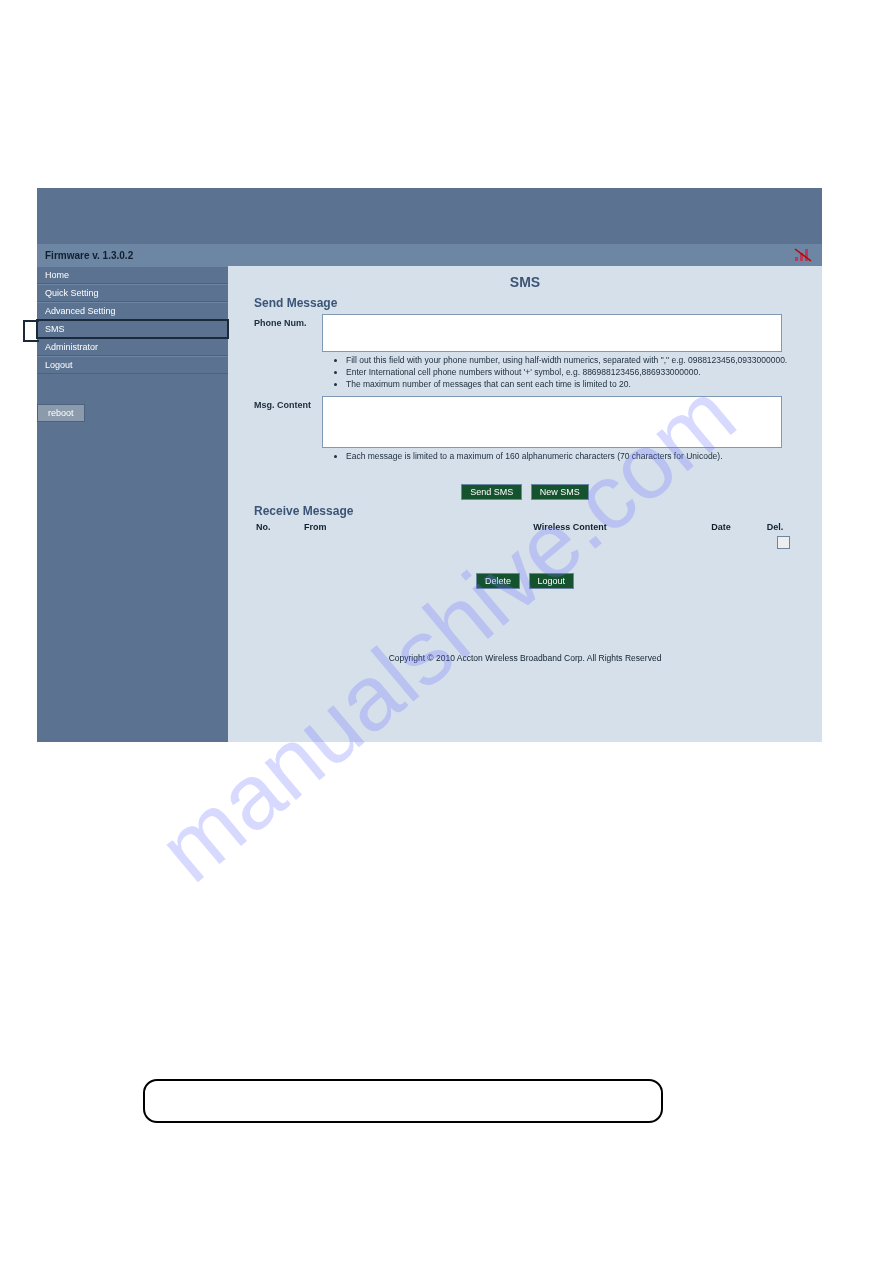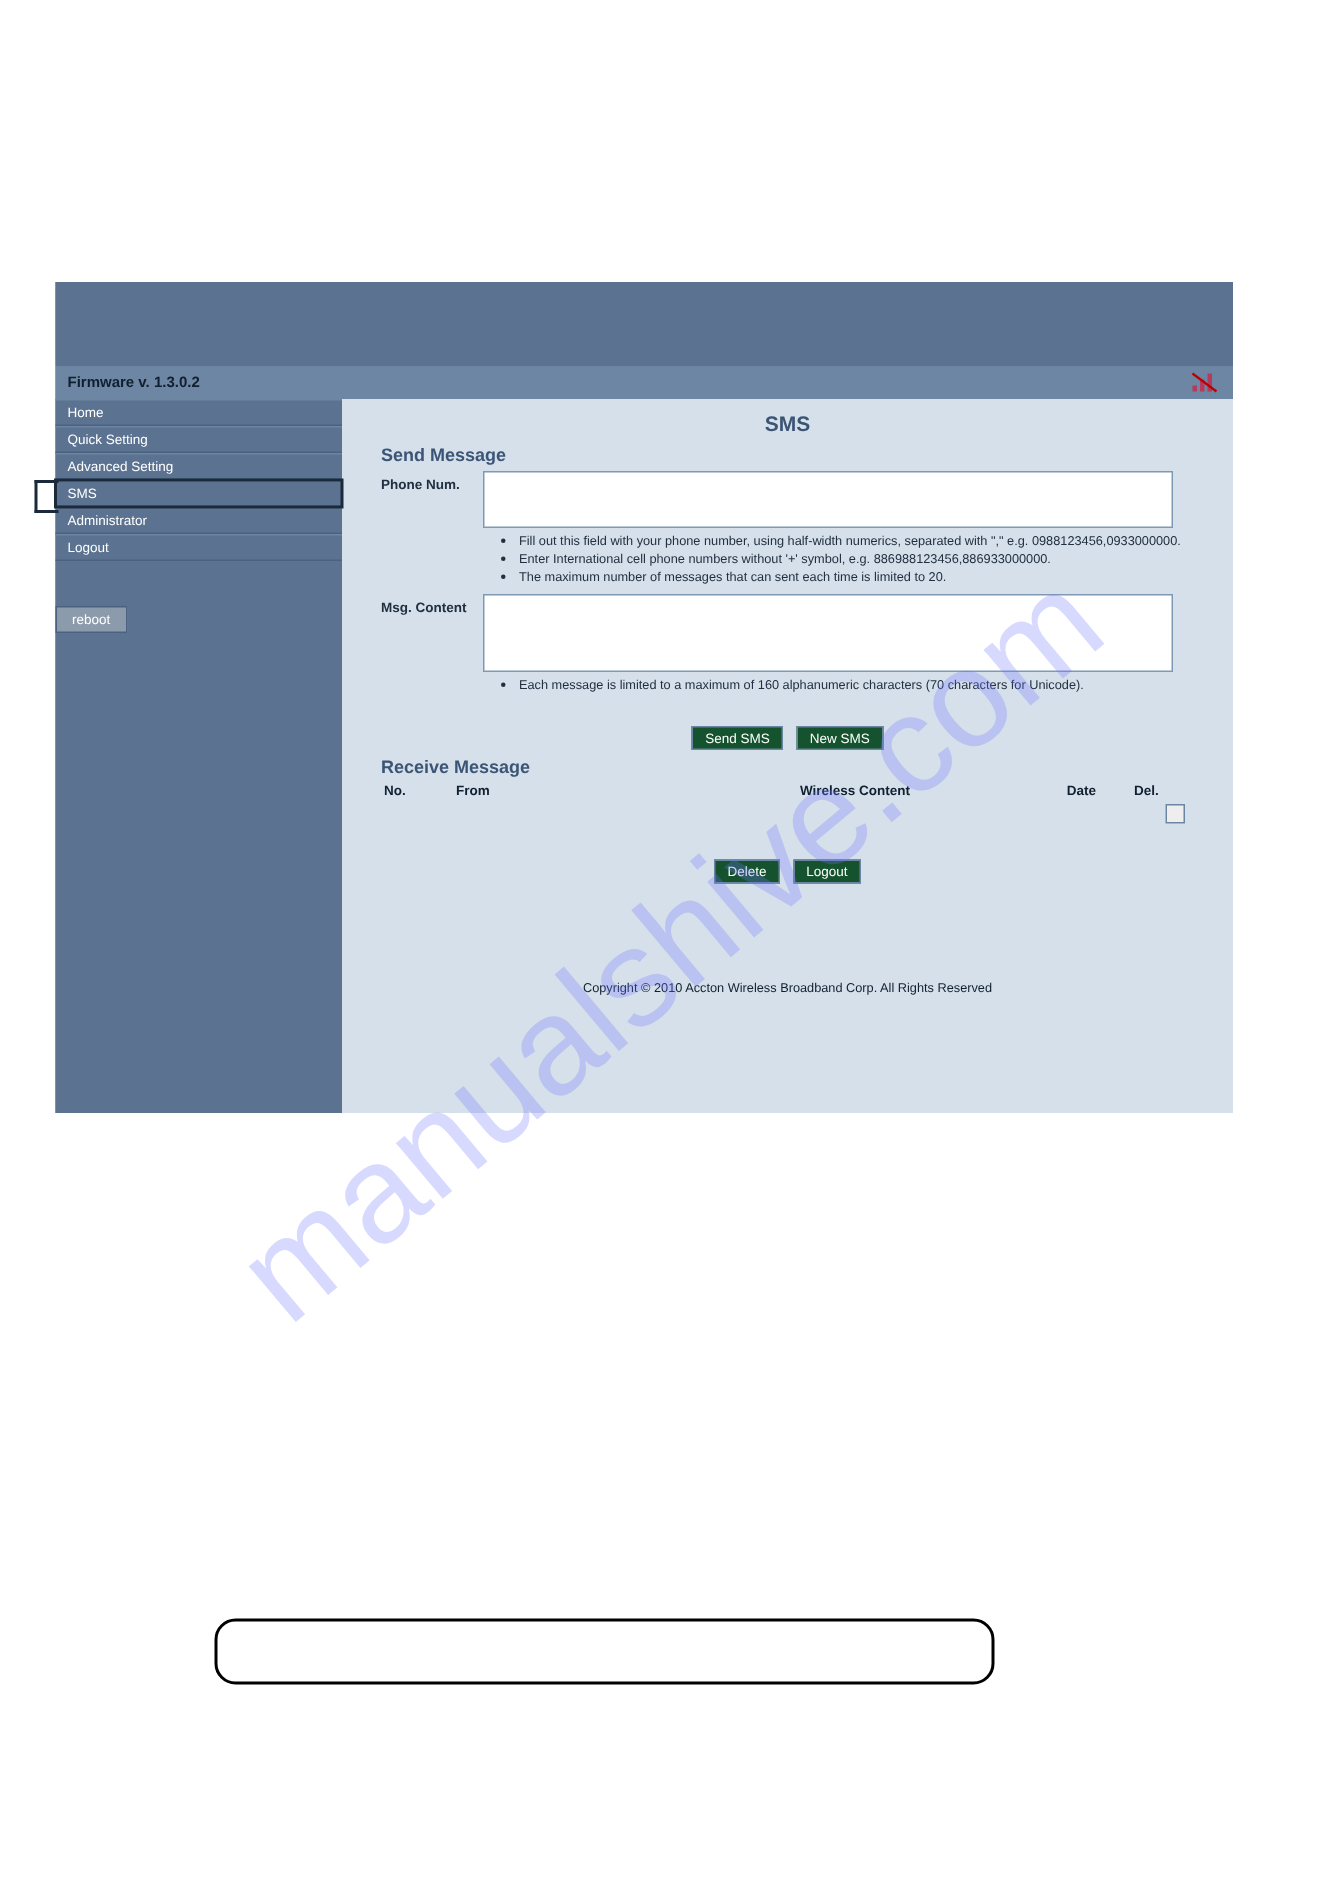--- a/index.html
+++ b/index.html
@@ -28,21 +28,21 @@
   .hints li { list-style:disc; margin-bottom:1px;}
   .btn-row { text-align:center; margin-top:22px;}
   .btn { display:inline-block; background:#14532d; color:#fff; border:1px solid #6b85a2; padding:2px 8px; font-size:9px; margin:0 3px;}
   .store-line { text-align:center; font-size:9px; font-weight:bold; margin-top:10px; color:#102030;}
   .store-line .zero { color:#c11; }
   .tbl-head { display:flex; font-weight:bold; font-size:9px; color:#102030; margin-top:2px; padding:0 2px;}
   .tbl-head span:nth-child(1){width:48px;}
   .tbl-head span:nth-child(2){width:150px;}
   .tbl-head span:nth-child(3){flex:1; text-align:center;}
   .tbl-head span:nth-child(4){width:70px; text-align:center;}
-  .tbl-head span:nth-child(5){width:38px; text-align:left;}
+  .tbl-head span:nth-child(5){width:38px; text-align:center;}
   .tbl-body { display:flex; justify-content:flex-end; padding:4px 6px 0 0;}
   .chk { width:13px; height:13px; border:1px solid #6b85a2; background:#eee;}
   .copyright { text-align:center; font-size:8.5px; margin-top:64px; color:#102030;}
   .watermark { position:absolute; left:50%; top:50%; transform:translate(-50%,-50%) rotate(-40deg); font-size:92px; font-weight:400; color:rgba(110,120,255,0.28); pointer-events:none; font-family:Arial,sans-serif;}
   .footnote-box { position:absolute; left:143px; top:1079px; width:520px; height:44px; border:2px solid #000; border-radius:14px;}
 </style>
 </head>
 <body>
 
 <div class="page">

